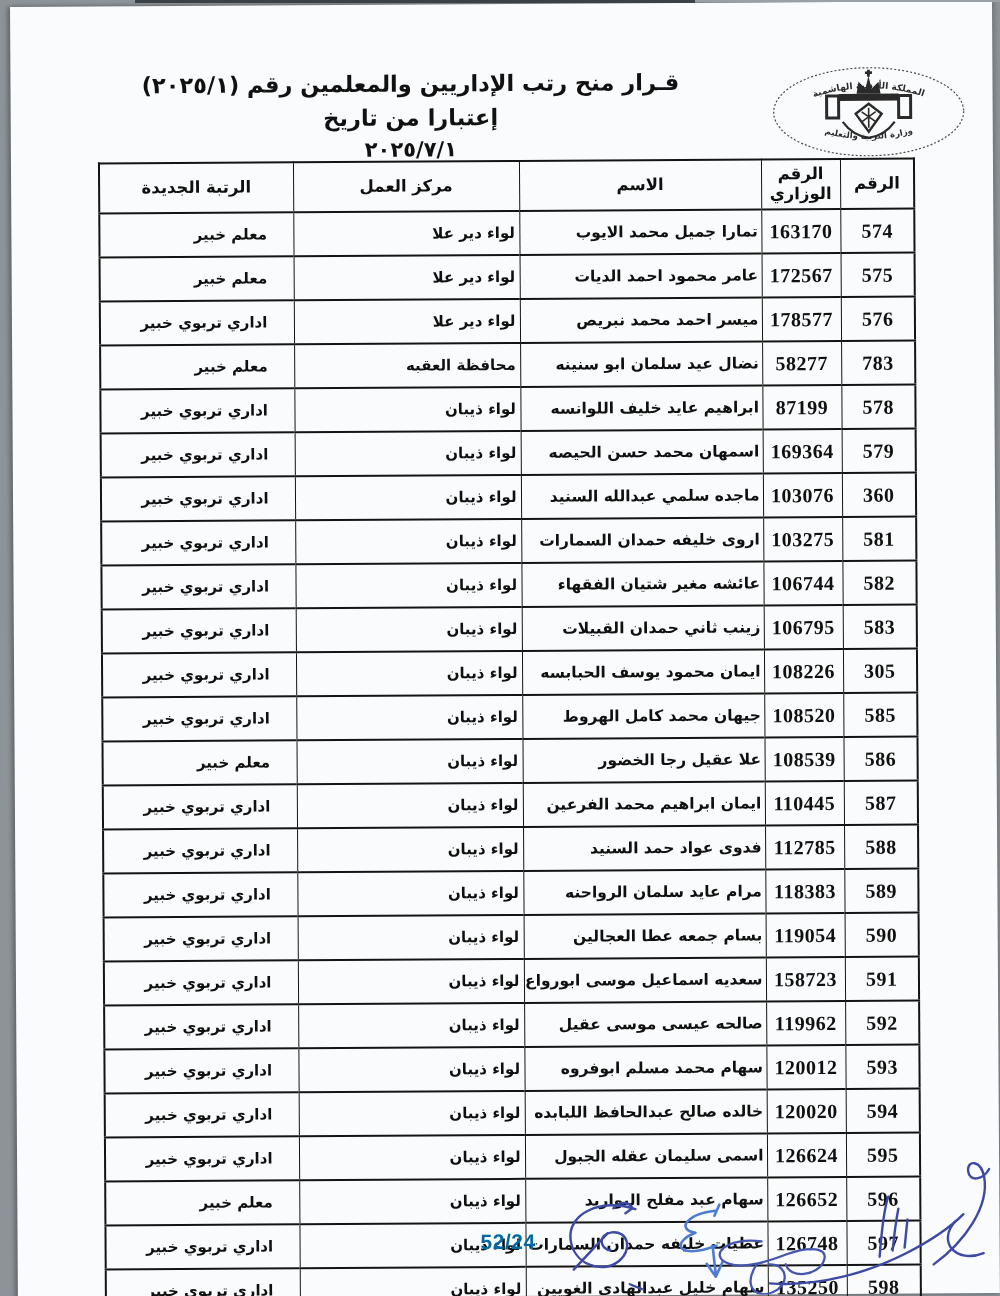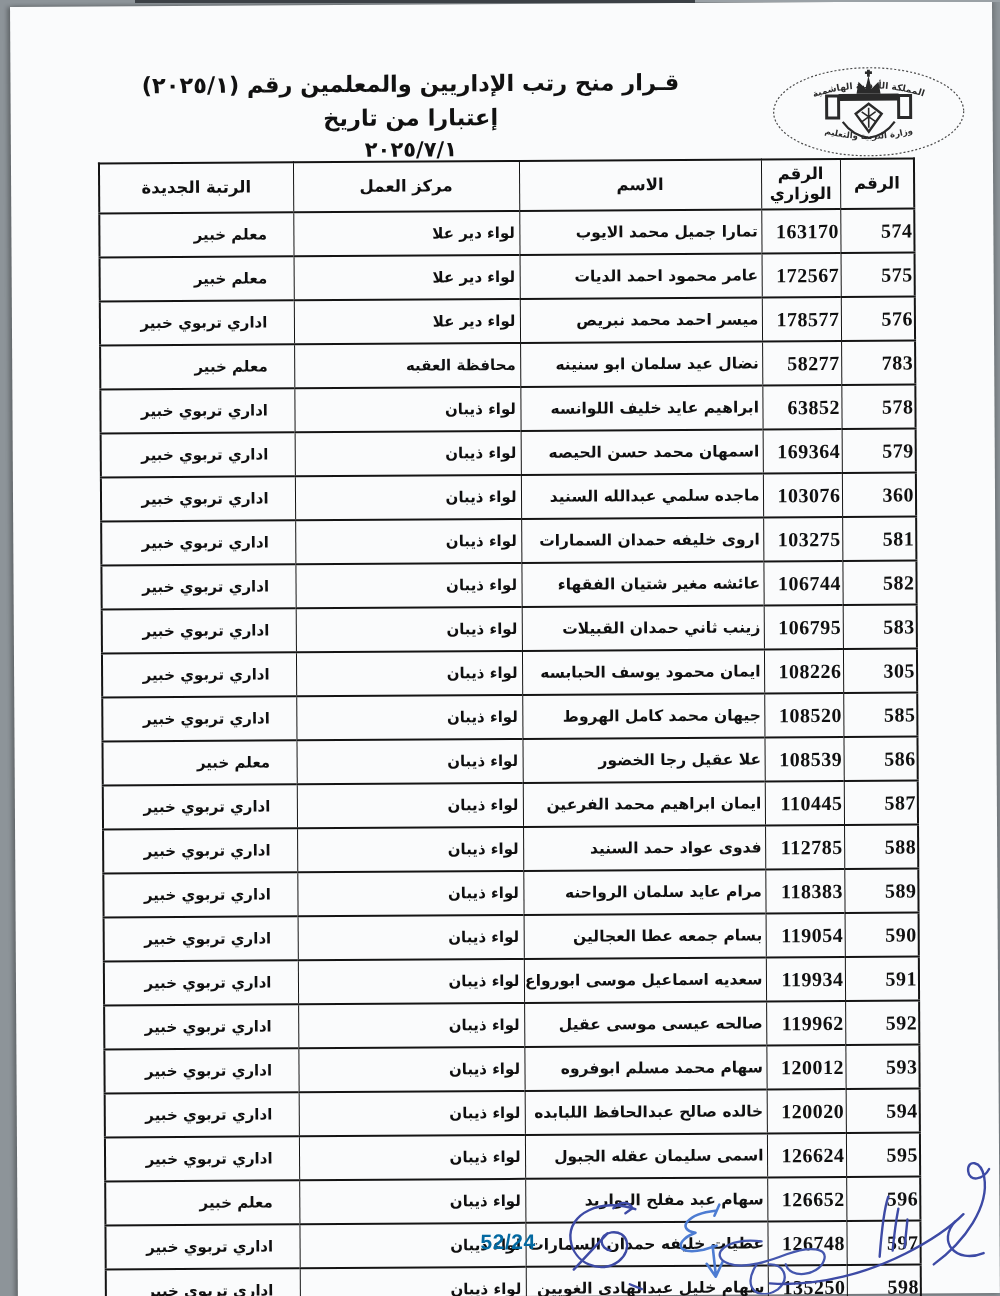--- a/index.html
+++ b/index.html
@@ -37,20 +37,21 @@
   table.doc-table{border-width:2.6px;}
   table.doc-table th{
     height:48px;font-size:16.5px;font-weight:bold;text-align:center;
     border-bottom-width:2.8px;padding:0 2px;line-height:20px;
   }
   table.doc-table td{
     height:40px;border-top-width:2.3px;border-bottom-width:2.3px;
     font-weight:bold;overflow:hidden;white-space:nowrap;
   }
   td.c-idx,td.c-min{
+    text-align:center;
     font-family:"Liberation Serif","DejaVu Serif",serif;
     font-size:20px;letter-spacing:.5px;
   }
   td.c-name{text-align:right;padding-right:3px;font-size:15.5px;}
   td.c-work{text-align:right;padding-right:4px;font-size:15px;}
   td.c-rank{text-align:right;padding-right:26px;font-size:15px;}
 
   .page-number{
     position:absolute;left:463px;top:1226px;
     font-family:"Liberation Sans","DejaVu Sans",sans-serif;
@@ -137,21 +138,21 @@
     </tr>
         <tr>
       <td class="c-idx">783</td>
       <td class="c-min">58277</td>
       <td class="c-name">نضال عيد سلمان ابو سنينه</td>
       <td class="c-work">محافظة العقبه</td>
       <td class="c-rank">معلم خبير</td>
     </tr>
         <tr>
       <td class="c-idx">578</td>
-      <td class="c-min">63852</td>
+      <td class="c-min">87199</td>
       <td class="c-name">ابراهيم عايد خليف اللوانسه</td>
       <td class="c-work">لواء ذيبان</td>
       <td class="c-rank">اداري تربوي خبير</td>
     </tr>
         <tr>
       <td class="c-idx">579</td>
       <td class="c-min">169364</td>
       <td class="c-name">اسمهان محمد حسن الحيصه</td>
       <td class="c-work">لواء ذيبان</td>
       <td class="c-rank">اداري تربوي خبير</td>
@@ -228,21 +229,21 @@
     </tr>
         <tr>
       <td class="c-idx">590</td>
       <td class="c-min">119054</td>
       <td class="c-name">بسام جمعه عطا العجالين</td>
       <td class="c-work">لواء ذيبان</td>
       <td class="c-rank">اداري تربوي خبير</td>
     </tr>
         <tr>
       <td class="c-idx">591</td>
-      <td class="c-min">119934</td>
+      <td class="c-min">158723</td>
       <td class="c-name">سعديه اسماعيل موسى ابورواع</td>
       <td class="c-work">لواء ذيبان</td>
       <td class="c-rank">اداري تربوي خبير</td>
     </tr>
         <tr>
       <td class="c-idx">592</td>
       <td class="c-min">119962</td>
       <td class="c-name">صالحه عيسى موسى عقيل</td>
       <td class="c-work">لواء ذيبان</td>
       <td class="c-rank">اداري تربوي خبير</td>

